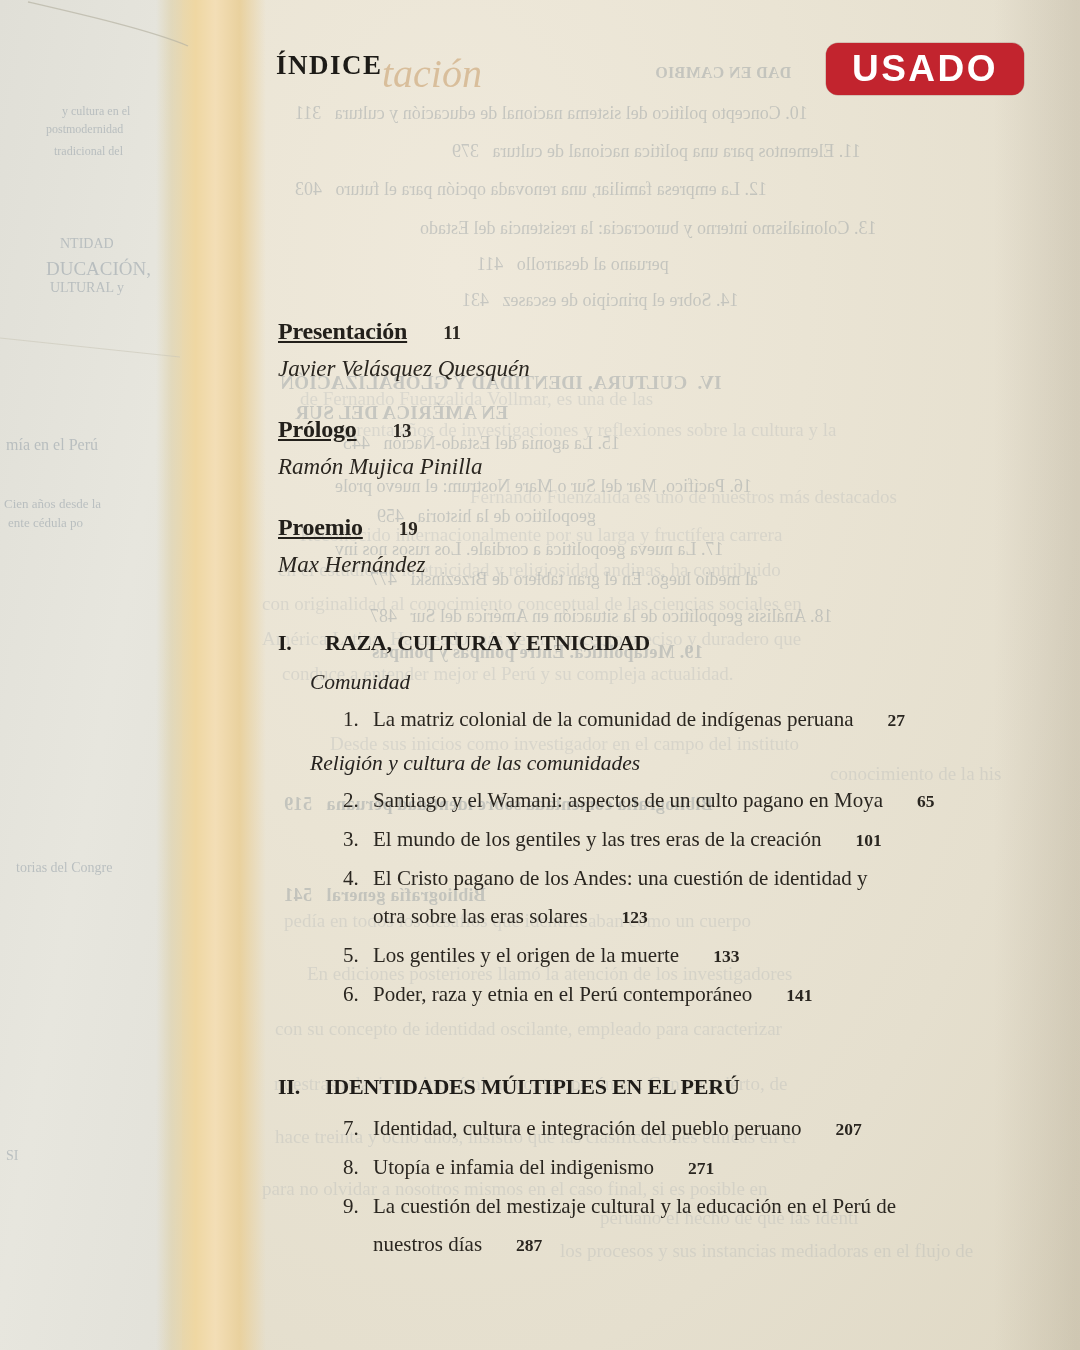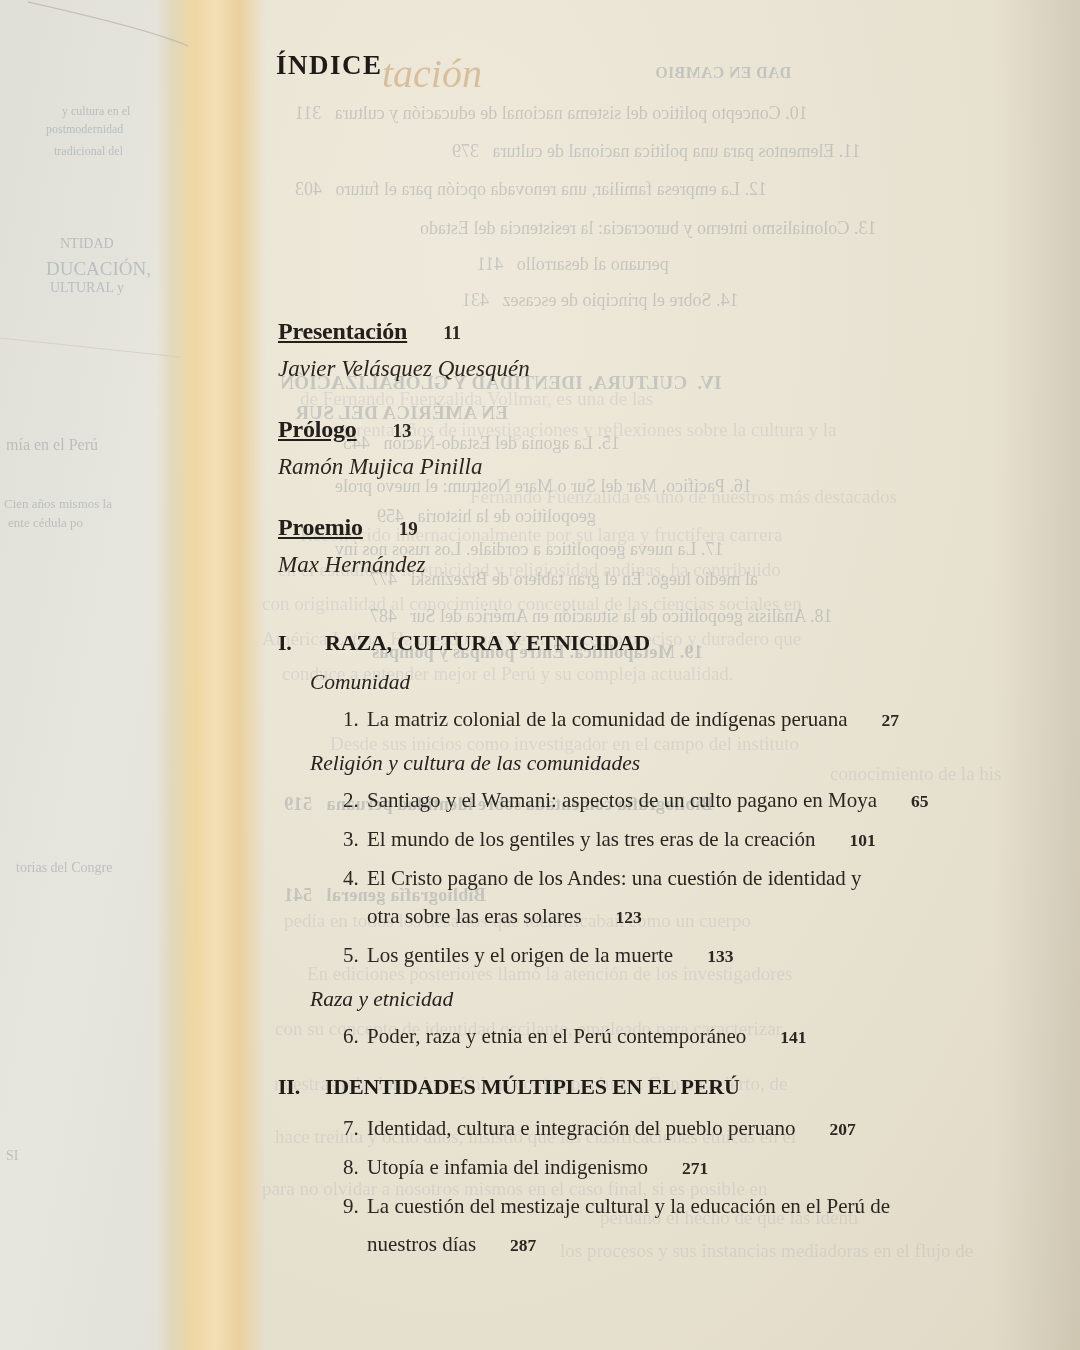--- a/index.html
+++ b/index.html
@@ -55,21 +55,21 @@
   #section-0{top:628px;}
   #section-1{top:1072px;}
   .sec-heading{display:flex;line-height:30px;margin-bottom:7px;
     font-size:22px;font-weight:700;letter-spacing:-0.2px;color:#1f1c18;}
   .sec-num{width:47px;flex:none;}
   .toc-subheading{font-size:21.5px;font-style:italic;line-height:30px;
     margin:9px 0 3px 32px;color:#262320;}
   .toc-item{display:flex;font-size:21px;line-height:38px;padding-left:65px;}
   .item-num{width:24px;flex:none;}
   .item-text{}
-  .item-line{display:block;}
+  .item-line{display:block;margin-left:6px;}
   .item-page{font-weight:700;font-size:17.5px;margin-left:34px;}
 </style>
 </head>
 <body>
 
 <div id="stage">
 
   <div class="left-page"></div>
   <div class="gutter"></div>
 
@@ -116,28 +116,31 @@
       <div class="ghost-s" style="left: 262px; top: 1178px; font-size: 19px;">para no olvidar a nosotros mismos en el caso final, si es posible en</div>
       <div class="ghost-s" style="left: 600px; top: 1207px; font-size: 19px;">peruano el hecho de que las identi</div>
       <div class="ghost-s" style="left: 560px; top: 1240px; font-size: 19px;">los procesos y sus instancias mediadoras en el flujo de</div>
       <div class="ghost-l" style="left: 62px; top: 104px; font-size: 12px;">y cultura en el</div>
       <div class="ghost-l" style="left: 46px; top: 122px; font-size: 12px;">postmodernidad</div>
       <div class="ghost-l" style="left: 54px; top: 144px; font-size: 12px;">tradicional del</div>
       <div class="ghost-l b" style="left: 60px; top: 236px; font-size: 14px;">NTIDAD</div>
       <div class="ghost-l b" style="left: 46px; top: 258px; font-size: 19px;">DUCACIÓN,</div>
       <div class="ghost-l b" style="left: 50px; top: 280px; font-size: 14px;">ULTURAL y</div>
       <div class="ghost-l" style="left: 6px; top: 436px; font-size: 16px;">mía en el Perú</div>
-      <div class="ghost-l" style="left: 4px; top: 496px; font-size: 13px;">Cien años mismos la</div>
+      <div class="ghost-l" style="left: 4px; top: 496px; font-size: 13px;">Cien años desde la</div>
       <div class="ghost-l" style="left: 8px; top: 515px; font-size: 13px;">ente cédula po</div>
       <div class="ghost-l" style="left: 16px; top: 860px; font-size: 14px;">torias del Congre</div>
       <div class="ghost-l" style="left: 6px; top: 1148px; font-size: 14px;">SI</div>
     </div>
 
   <div class="page-title">ÍNDICE</div>
 
+  <div class="badge" style="background: rgb(194, 36, 46); color: rgb(255, 255, 255);">
+    <span>USADO</span>
+  </div>
 
   <div class="front-matter" id="front-matter">
       <div class="fm-group">
         <div class="fm-title-row"><span class="fm-title">Presentación</span><span class="fm-page">11</span></div>
         <div class="fm-author">Javier Velásquez Quesquén</div>
       </div>
       <div class="fm-group">
         <div class="fm-title-row"><span class="fm-title">Prólogo</span><span class="fm-page">13</span></div>
         <div class="fm-author">Ramón Mujica Pinilla</div>
       </div>
@@ -178,21 +181,20 @@
           <span class="item-line">El Cristo pagano de los Andes: una cuestión de identidad y</span>
           <span class="item-line">otra sobre las eras solares<span class="item-page">123</span></span>
         </div>
       </div>
       <div class="toc-item">
         <span class="item-num">5.</span>
         <div class="item-text">
           <span class="item-line">Los gentiles y el origen de la muerte<span class="item-page">133</span></span>
         </div>
       </div>
-      <div class="toc-subheading">Raza y etnicidad</div>
       <div class="toc-item">
         <span class="item-num">6.</span>
         <div class="item-text">
           <span class="item-line">Poder, raza y etnia en el Perú contemporáneo<span class="item-page">141</span></span>
         </div>
       </div>
     </div>
   <div class="toc-section" id="section-1">
       <div class="sec-heading">
         <span class="sec-num">II.</span>

